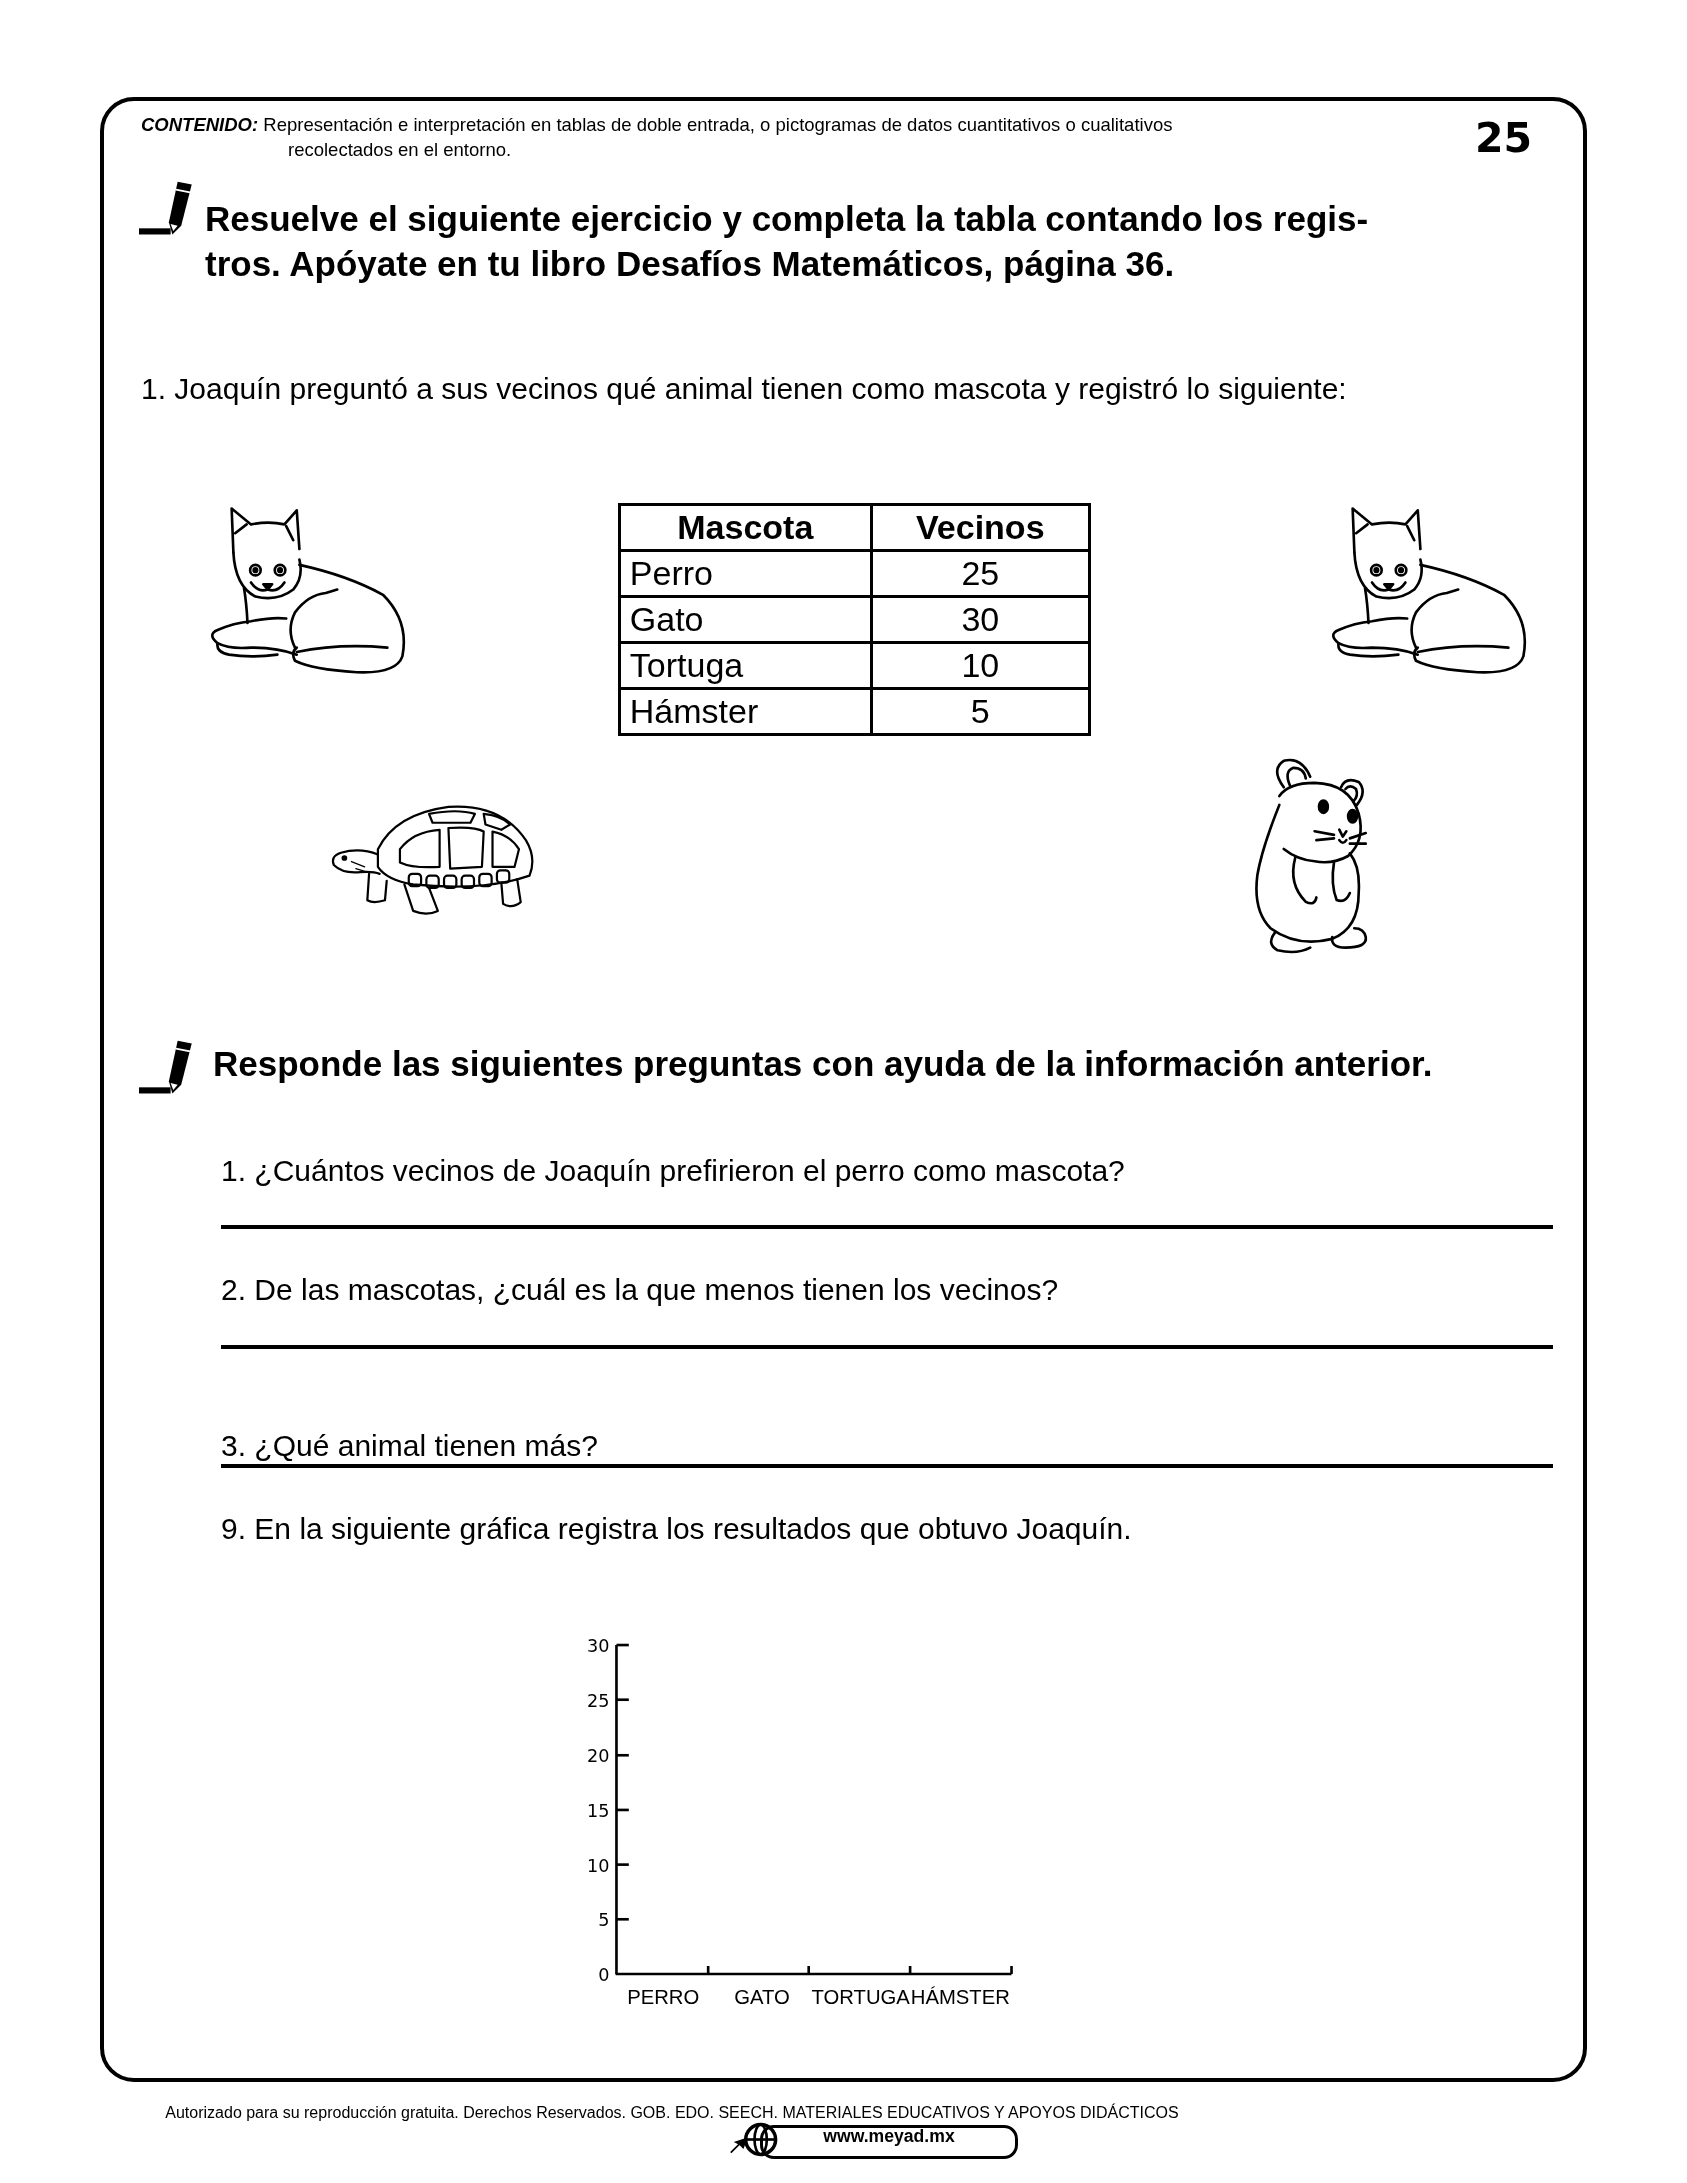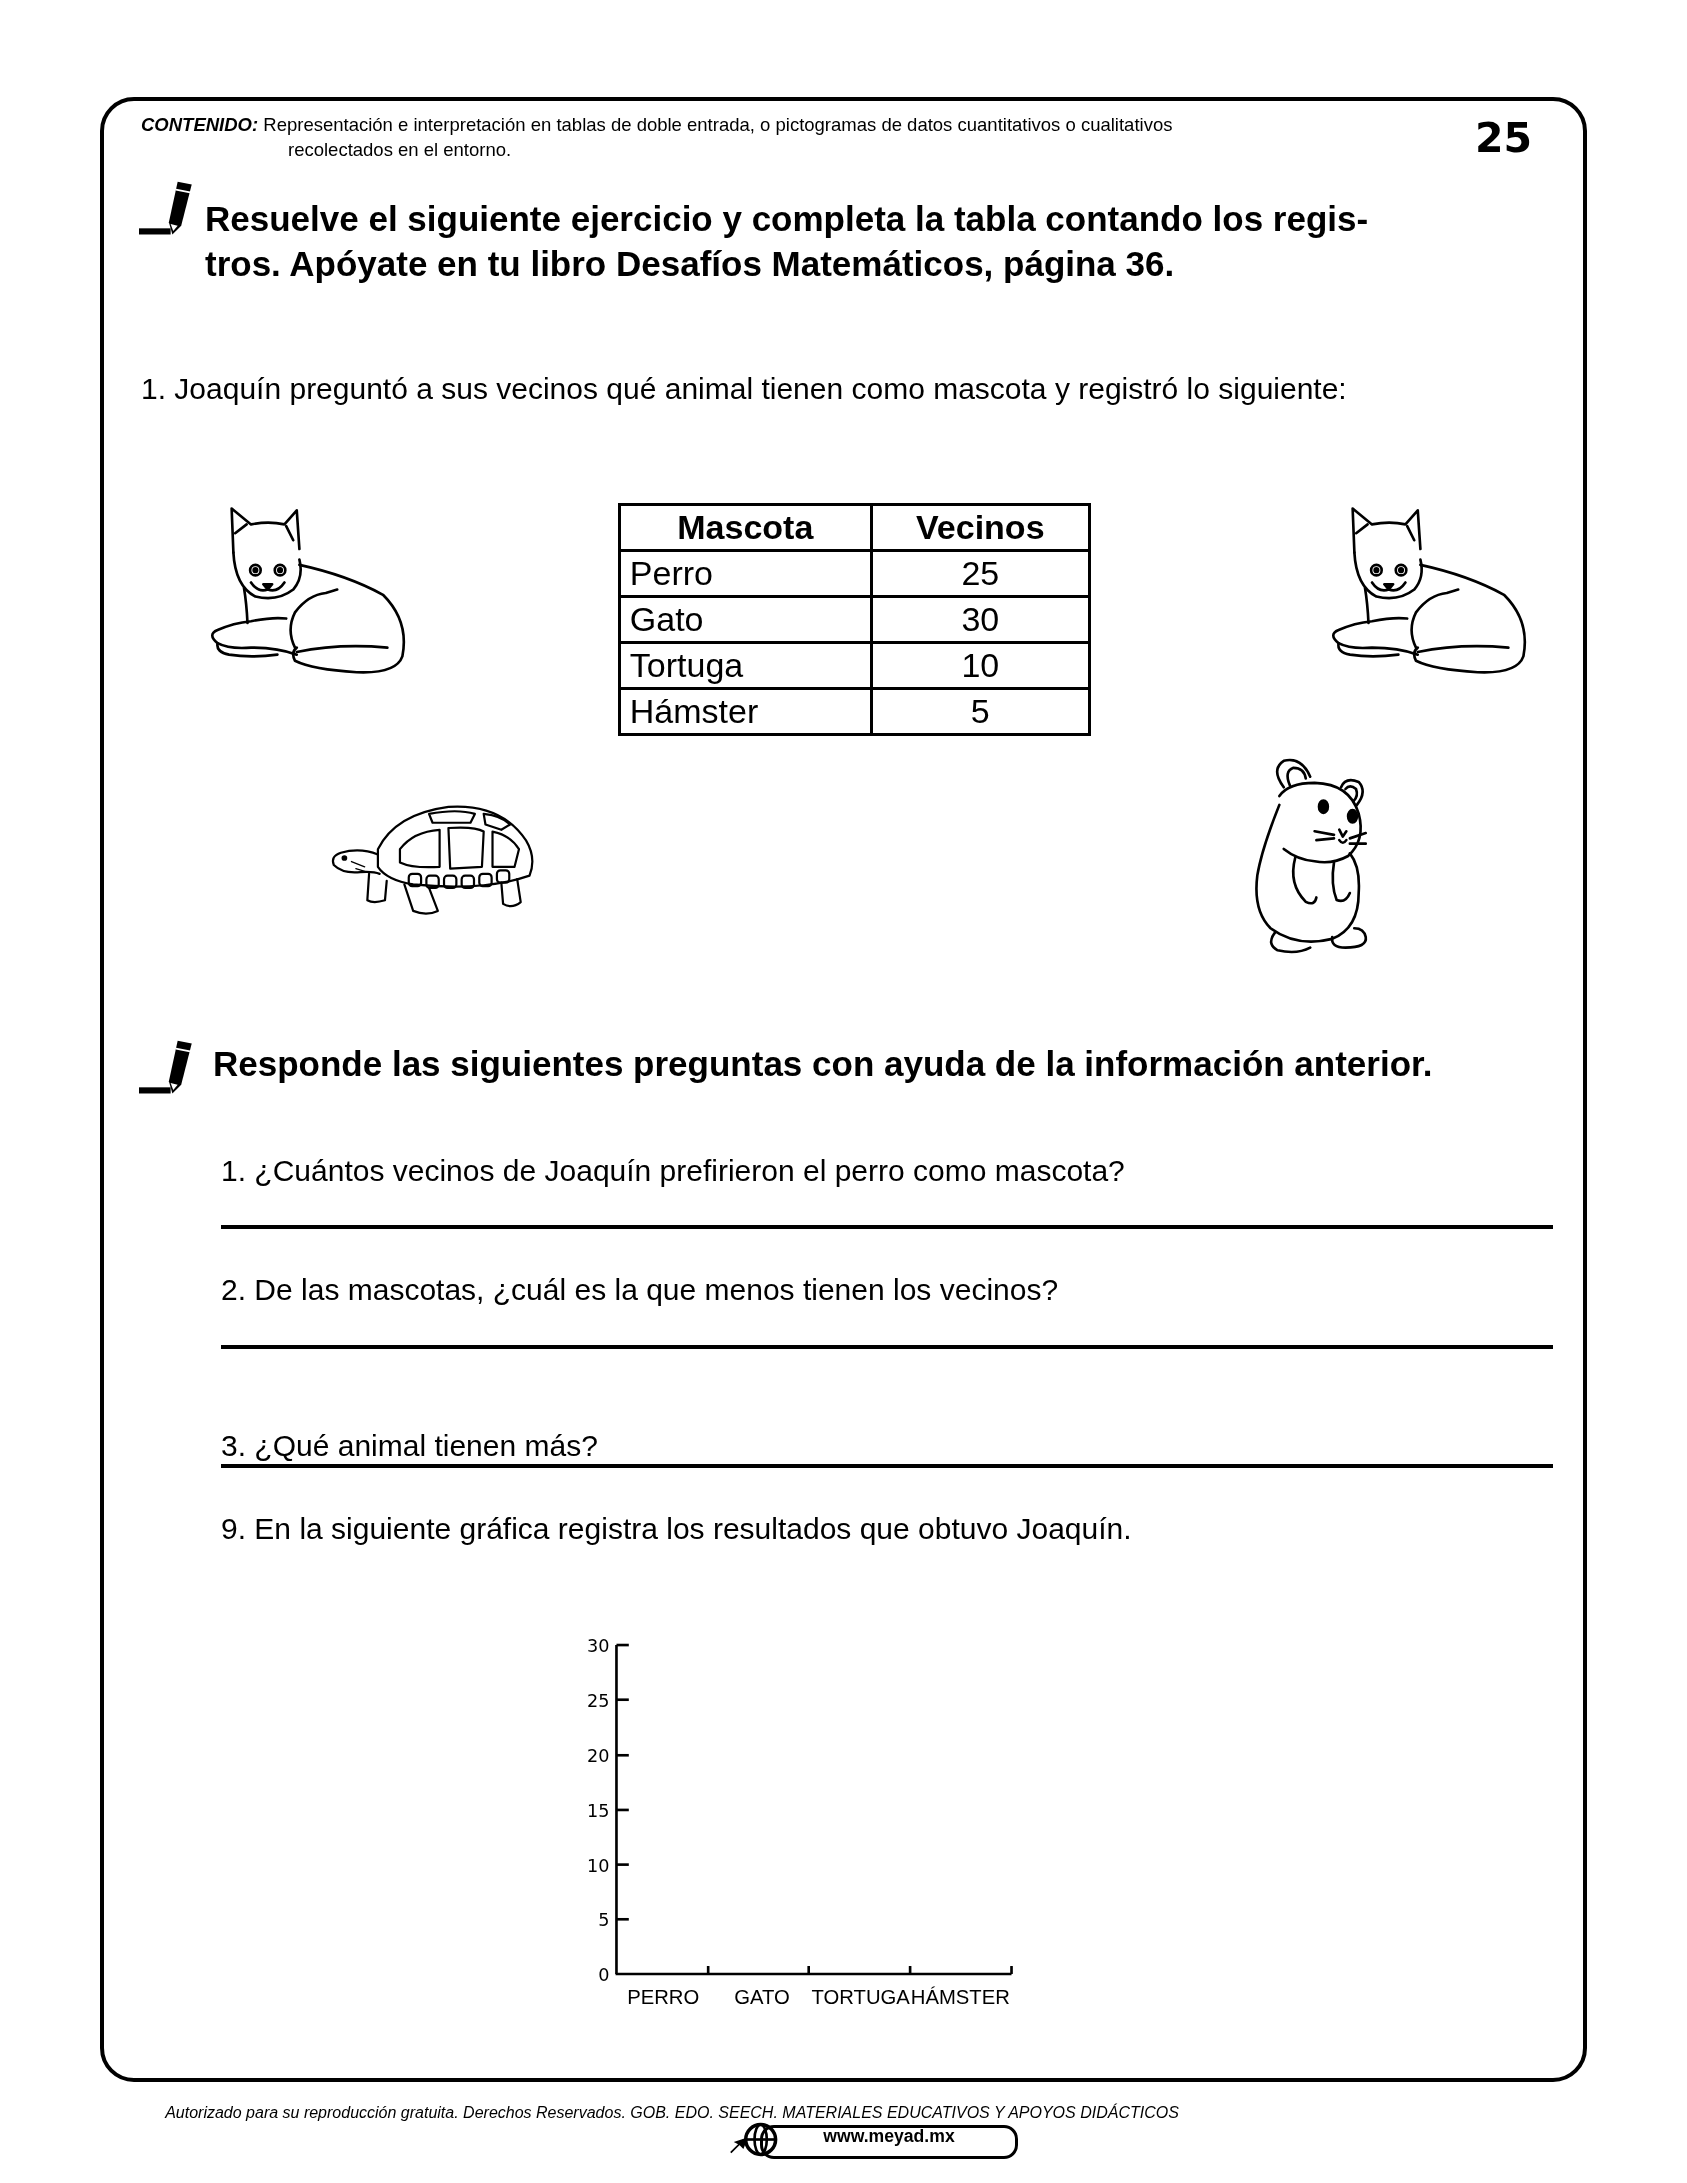--- a/index.html
+++ b/index.html
@@ -20,21 +20,21 @@
   .q { left:221px; }
   .answer-line { left:221px; width:1332px; height:3.5px; background:#000; }
   table.data { position:absolute; left:610px; top:503px; width:473px; border-collapse:collapse;margin-left:8px; }
   table.data td, table.data th { border:3.5px solid #000; height:43px; padding:0 8.8px; font-size:34px; line-height:43px; font-weight:normal; }
   table.data th { font-weight:bold; text-align:center; }
   table.data td.num { text-align:center; }
   table.data td.name { text-align:left; }
   .col1 { width:231px; }
   .img { position:absolute; }
   .chart { position:absolute; left:565px; top:1623px; width:565px; height:388px; }
-  .footer { left:0; width:1344px; top:2103px; text-align:center; font-size:16px; line-height:19.4px;font-style:italic; }
+  .footer { left:0; width:1344px; top:2103px; text-align:center; font-size:16px; line-height:19.4px; }
   .url-pill { left:760px; top:2125px; width:258px; height:34px; border:3.5px solid #000; border-radius:14px; box-sizing:border-box; text-align:center; font-size:17.6px; font-weight:bold; line-height:17.6px; }
   .globe { left:729px; top:2121px; width:51px; height:37px; }
 </style>
 </head>
 <body>
 
 <div class="frame"></div>
 
 <div class="abs contenido">
   <b>CONTENIDO:</b>

